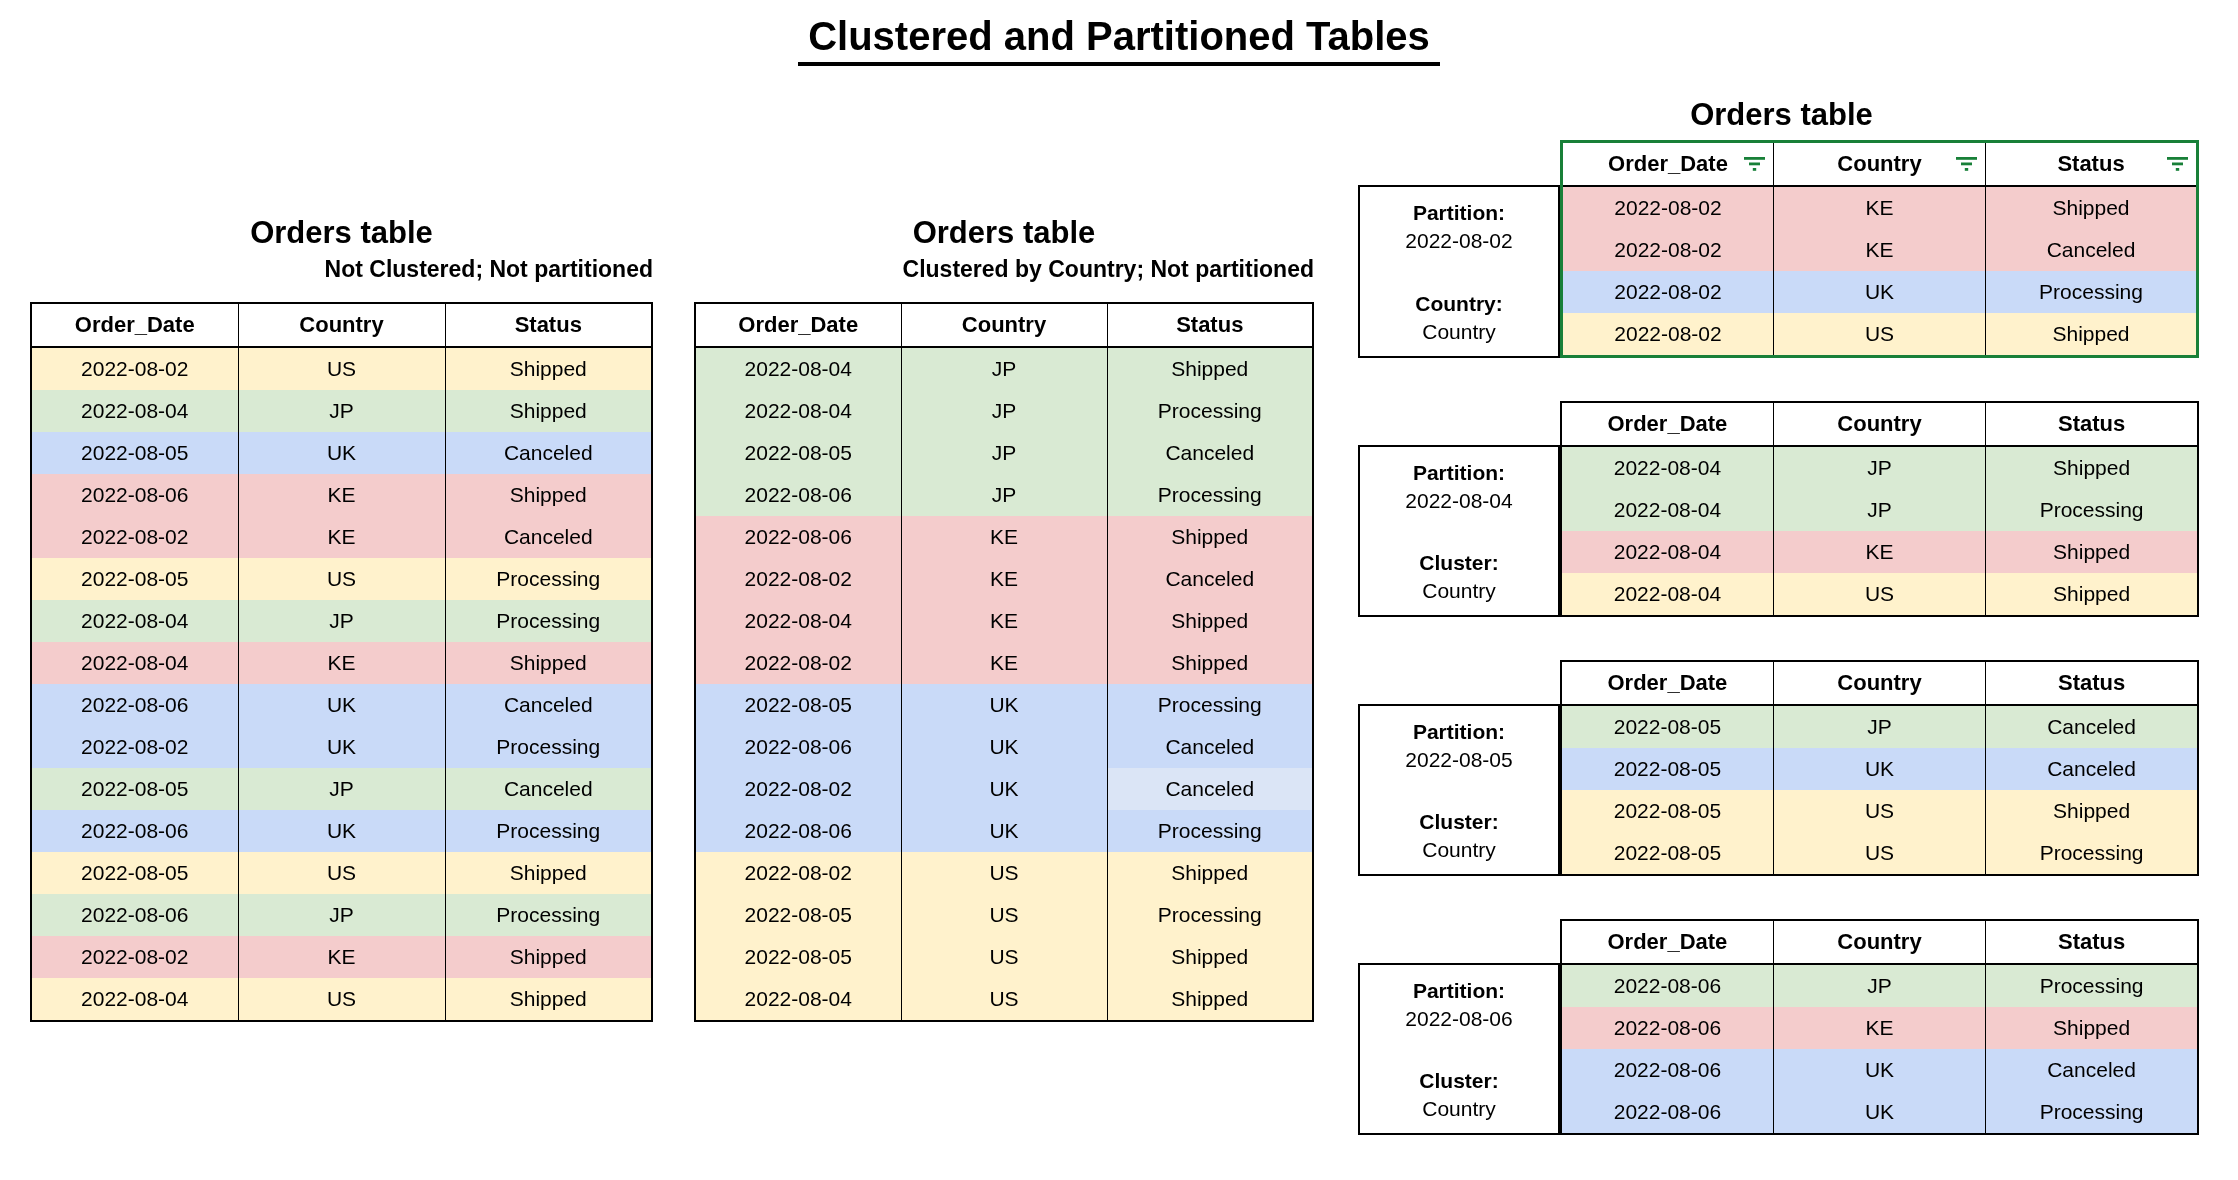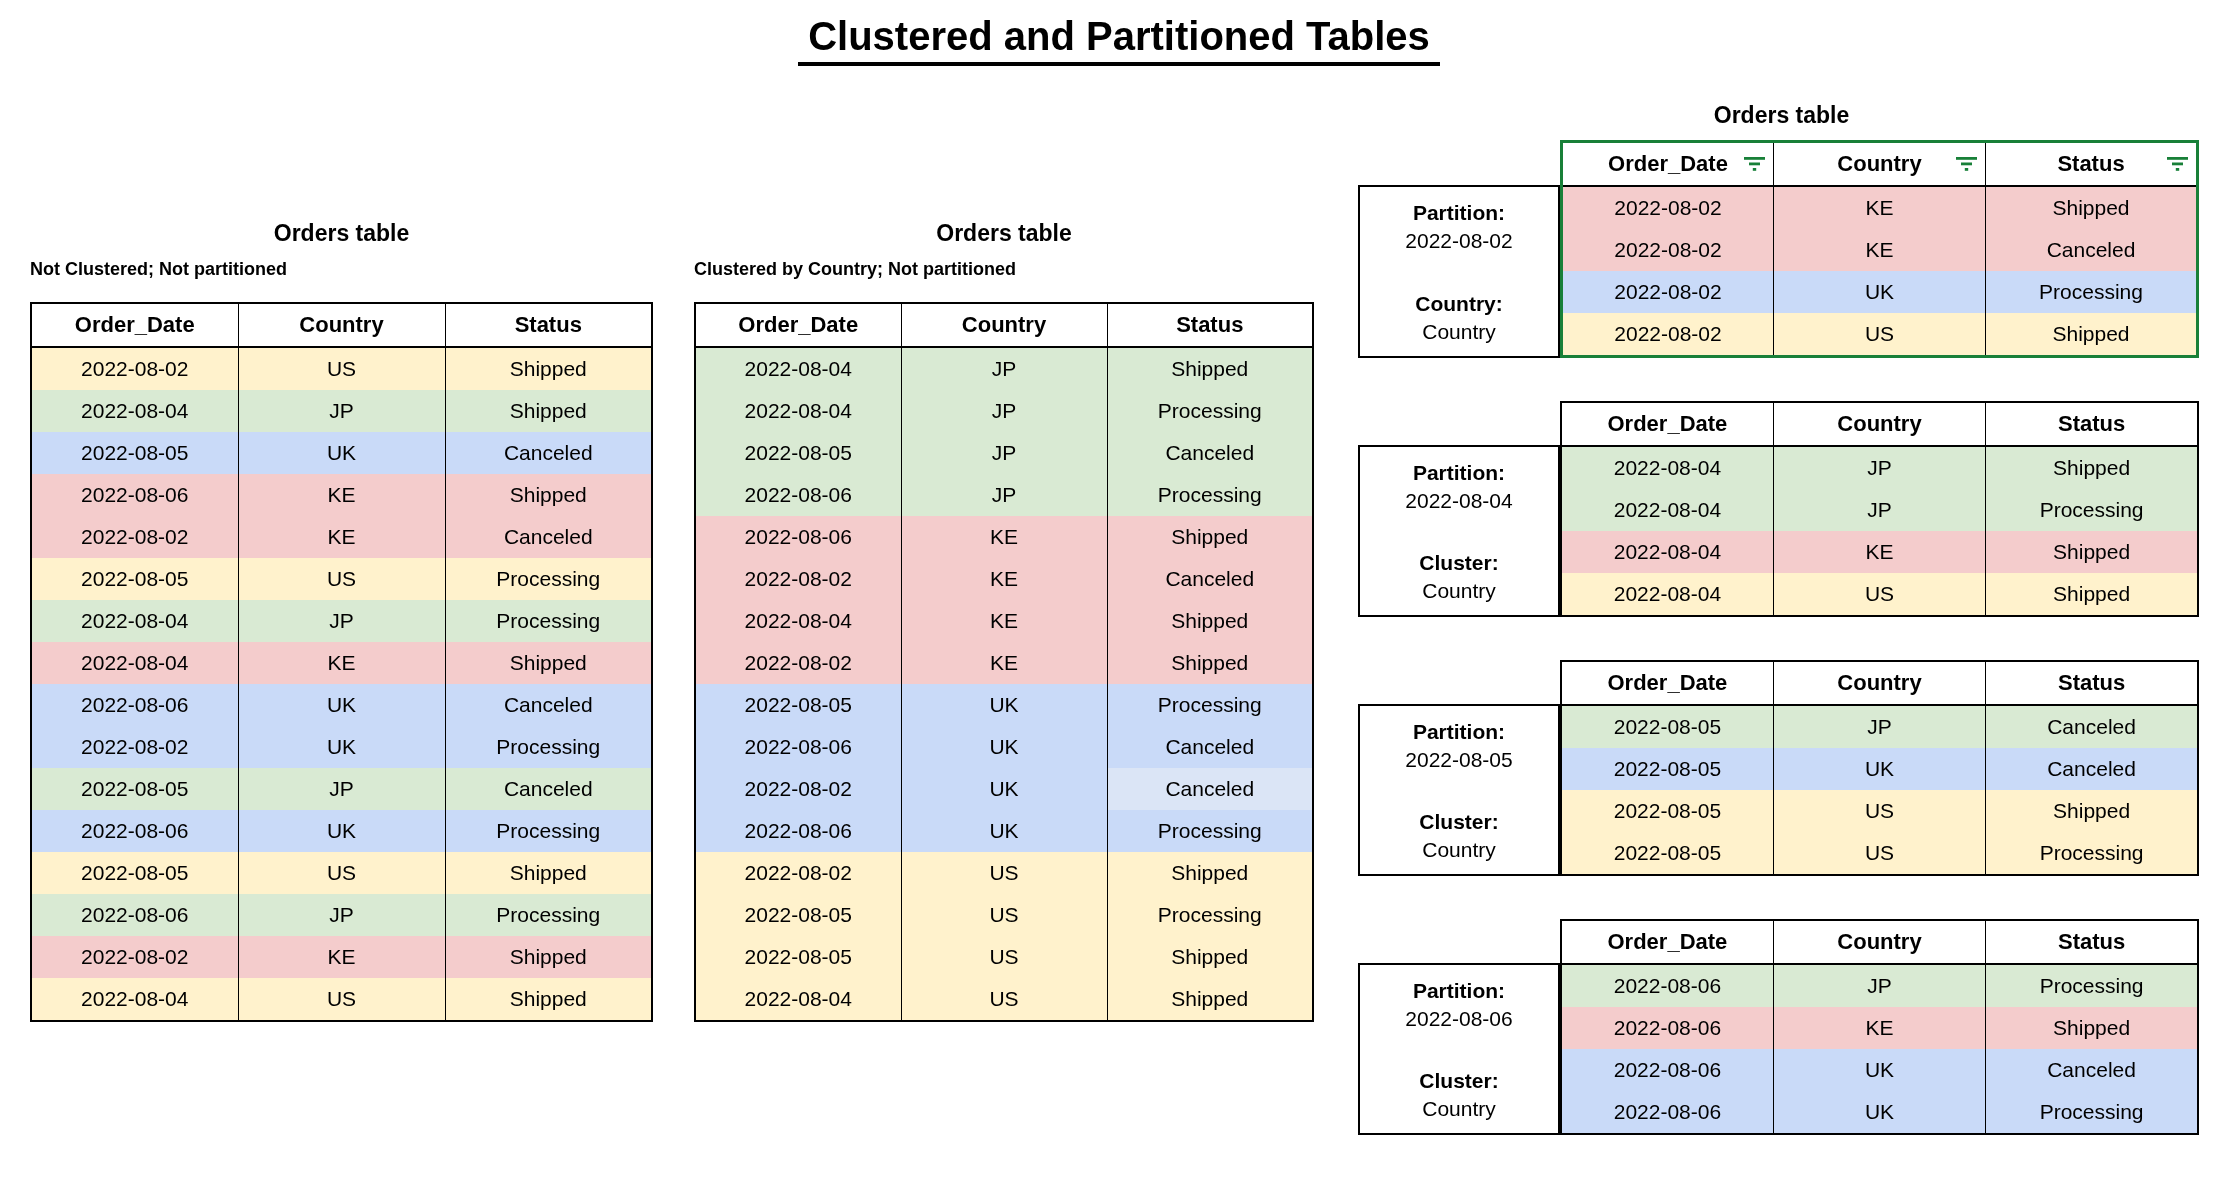--- a/index.html
+++ b/index.html
@@ -10,22 +10,22 @@
   }
   .main-title{position:absolute;top:2px;left:0;width:100%;text-align:center;
     font-size:40px;font-weight:bold;margin-top:12px;}
   .main-title .underlined{display:inline-block;border-bottom:4px solid #000;padding:0 10px 3px 10px;}
 
   .panel{position:absolute;}
   .panel-left{left:30px;top:218px;width:623px;}
   .panel-mid{left:694px;top:218px;width:620px;}
   .panel-right{left:1358px;top:100px;width:847px;}
 
-  .panel-title{font-size:23px;font-weight:bold;text-align:center;line-height:30px;}
-  .panel-subtitle{font-size:18px;font-weight:bold;text-align:left;line-height:30px;margin-top:6px;}
+  .panel-title{font-size:31px;font-weight:bold;text-align:center;line-height:30px;}
+  .panel-subtitle{font-size:23px;font-weight:bold;text-align:right;line-height:30px;margin-top:6px;}
   .panel-left .data-table, .panel-mid .data-table{margin-top:18px;}
 
   table{border-collapse:collapse;table-layout:fixed;background:#be185d;}
   .data-table{border:2px solid #000;width:100%;}
   th,td{text-align:center;height:42px;padding:0;font-size:21px;border-left:1px solid #000;overflow:hidden;white-space:nowrap;}
   th:first-child,td:first-child{border-left:none;}
   th{font-size:22px;font-weight:bold;border-bottom:2px solid #000;position:relative;background:#fff;}
   .filter-icon{position:absolute;right:7px;top:50%;transform:translateY(-50%);line-height:0;display:inline-block;}
 
   

